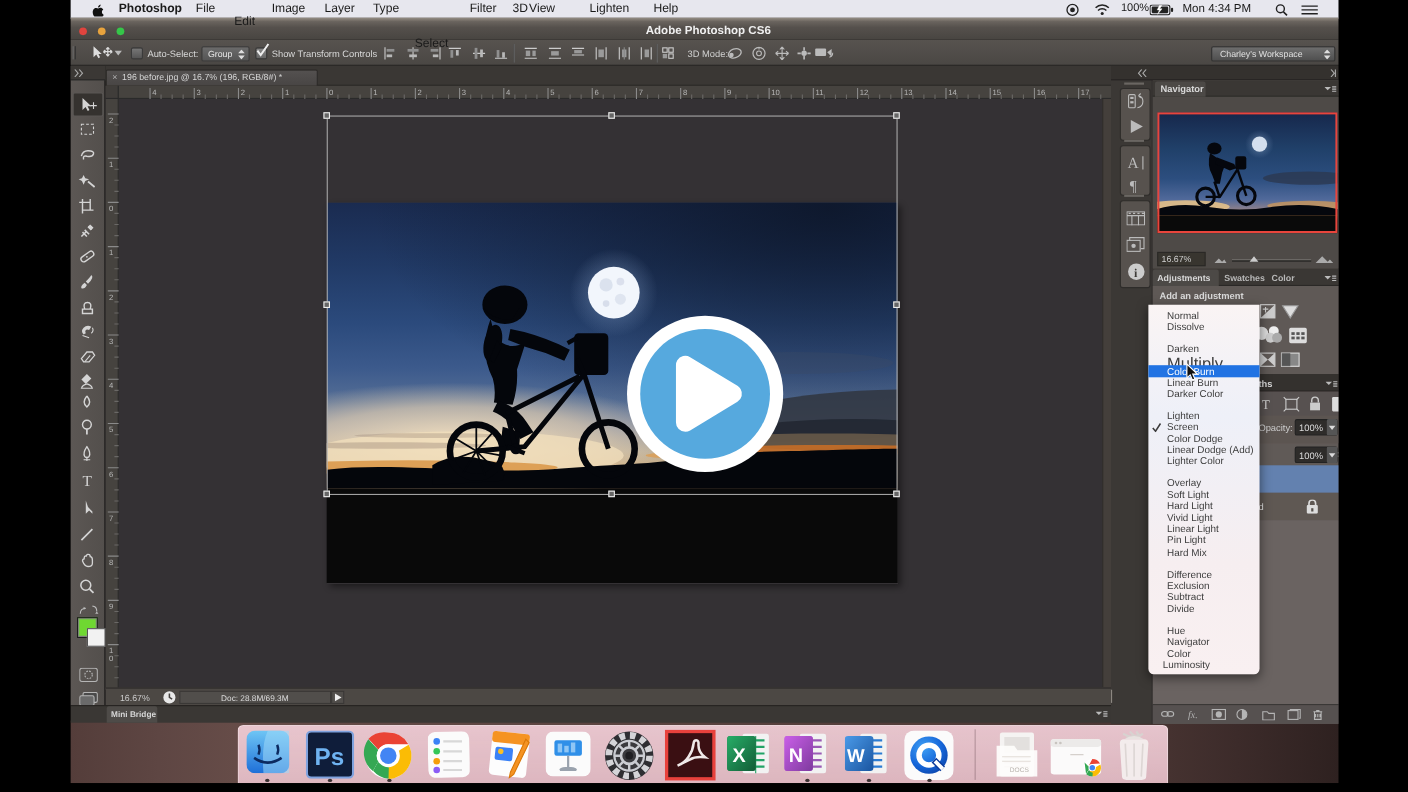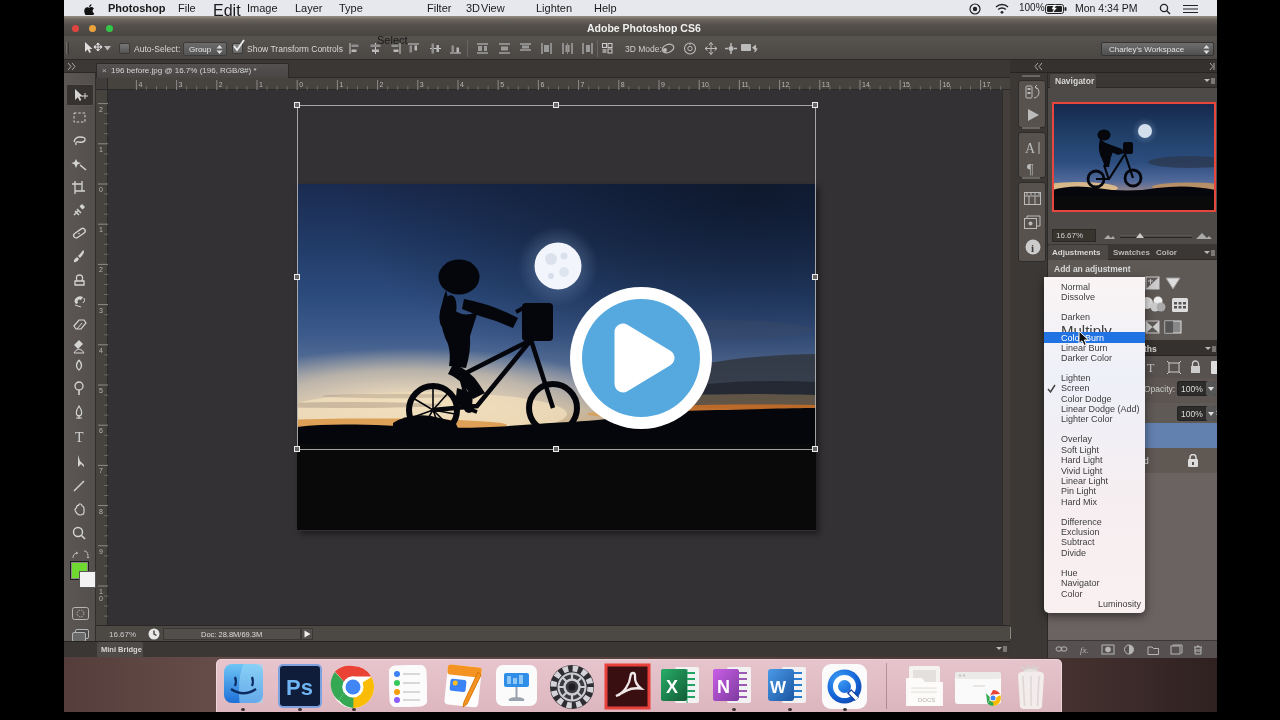--- a/index.html
+++ b/index.html
@@ -13,21 +13,21 @@
 <div class="a" style="left:64px;top:16px;width:1153px;height:20px;background:linear-gradient(180deg,#978f86 0%,#6a645e 18%,#55504c 45%,#484541 100%)"></div>
 <div class="a" style="left:72px;top:25px;width:7px;height:7px;background:#e0443e;border-radius:50%"></div>
 <div class="a" style="left:89px;top:25px;width:7px;height:7px;background:#e8a33d;border-radius:50%"></div>
 <div class="a" style="left:106px;top:25px;width:7px;height:7px;background:#35c649;border-radius:50%"></div>
 <div class="a tx" style="left:587px;top:22px;font-size:10.5px;color:#f0f0f0;"><b>Adobe Photoshop CS6</b></div>
 <div class="a" style="left:64px;top:36px;width:1153px;height:24px;background:linear-gradient(180deg,#57534f,#4a4744);border-bottom:1px solid #2b2927"></div>
 <div class="a" style="left:66px;top:42px;width:3px;height:12px;border-left:1px solid #6a6a6a;border-right:1px solid #333"></div>
 
 <div class="a tx" style="left:108px;top:2px;font-size:11px;color:#1a1a1a;"><b>Photoshop</b></div>
 <div class="a tx" style="left:178px;top:2px;font-size:11px;color:#1a1a1a;">File</div>
-<div class="a tx" style="left:213px;top:2px;font-size:16px;color:#1a1a1a;">Edit</div>
+<div class="a tx" style="left:213px;top:14px;font-size:11px;color:#1a1a1a;">Edit</div>
 <div class="a tx" style="left:247px;top:2px;font-size:11px;color:#1a1a1a;">Image</div>
 <div class="a tx" style="left:295px;top:2px;font-size:11px;color:#1a1a1a;">Layer</div>
 <div class="a tx" style="left:339px;top:2px;font-size:11px;color:#1a1a1a;">Type</div>
 <div class="a tx" style="left:377px;top:2px;font-size:11px;color:#1a1a1a;margin-top:32px;">Select</div>
 <div class="a tx" style="left:427px;top:2px;font-size:11px;color:#1a1a1a;">Filter</div>
 <div class="a tx" style="left:466px;top:2px;font-size:11px;color:#1a1a1a;">3D</div>
 <div class="a tx" style="left:481px;top:2px;font-size:11px;color:#1a1a1a;">View</div>
 <div class="a tx" style="left:536px;top:2px;font-size:11px;color:#1a1a1a;">Lighten</div>
 <div class="a tx" style="left:594px;top:2px;font-size:11px;color:#1a1a1a;">Help</div>
 <svg class="a" style="left:83px;top:3px" width="12" height="12" viewBox="0 0 12 12">
@@ -763,21 +763,21 @@
 <div class="a tx" style="left:1061px;top:475.5px;font-size:9px;color:#3d3d3d;">Linear Light</div>
 <div class="a tx" style="left:1061px;top:486.0px;font-size:9px;color:#3d3d3d;">Pin Light</div>
 <div class="a tx" style="left:1061px;top:496.5px;font-size:9px;color:#3d3d3d;">Hard Mix</div>
 <div class="a tx" style="left:1061px;top:516.5px;font-size:9px;color:#3d3d3d;">Difference</div>
 <div class="a tx" style="left:1061px;top:527.0px;font-size:9px;color:#3d3d3d;">Exclusion</div>
 <div class="a tx" style="left:1061px;top:537.0px;font-size:9px;color:#3d3d3d;">Subtract</div>
 <div class="a tx" style="left:1061px;top:547.5px;font-size:9px;color:#3d3d3d;">Divide</div>
 <div class="a tx" style="left:1061px;top:568.0px;font-size:9px;color:#3d3d3d;">Hue</div>
 <div class="a tx" style="left:1061px;top:578.0px;font-size:9px;color:#3d3d3d;">Navigator</div>
 <div class="a tx" style="left:1061px;top:588.5px;font-size:9px;color:#3d3d3d;">Color</div>
-<div class="a tx" style="left:1078px;top:599.0px;font-size:9px;color:#3d3d3d;padding-left:20px;">Luminosity</div>
+<div class="a tx" style="left:1037px;top:599.0px;font-size:9px;color:#3d3d3d;padding-left:20px;">Luminosity</div>
 <svg class="a" style="left:1047px;top:384px" width="9" height="9">
     <path d="M1 5 L3.5 8 L8 1" stroke="#3d3d3d" stroke-width="1.4" fill="none"></path>
   </svg>
 <svg class="a" style="left:1078px;top:330px" width="13" height="17">
     <path d="M1 1 L1 13.5 L4 10.8 L6 15.5 L8.3 14.5 L6.3 10 L10.5 10 Z" fill="#111" stroke="#fff" stroke-width="1"></path>
   </svg>
 <div class="a" style="left:216px;top:659px;width:846px;height:53px;background:linear-gradient(180deg,rgba(240,205,214,0.94),rgba(235,195,205,0.9));border:1px solid rgba(255,255,255,0.4);border-bottom:none;border-radius:5px 5px 0 0"></div>
 <svg class="a" style="left:224px;top:664px" width="39" height="39" viewBox="0 0 39 39">
     <defs>
       <linearGradient id="fg1" x1="0" y1="0" x2="0" y2="1">

